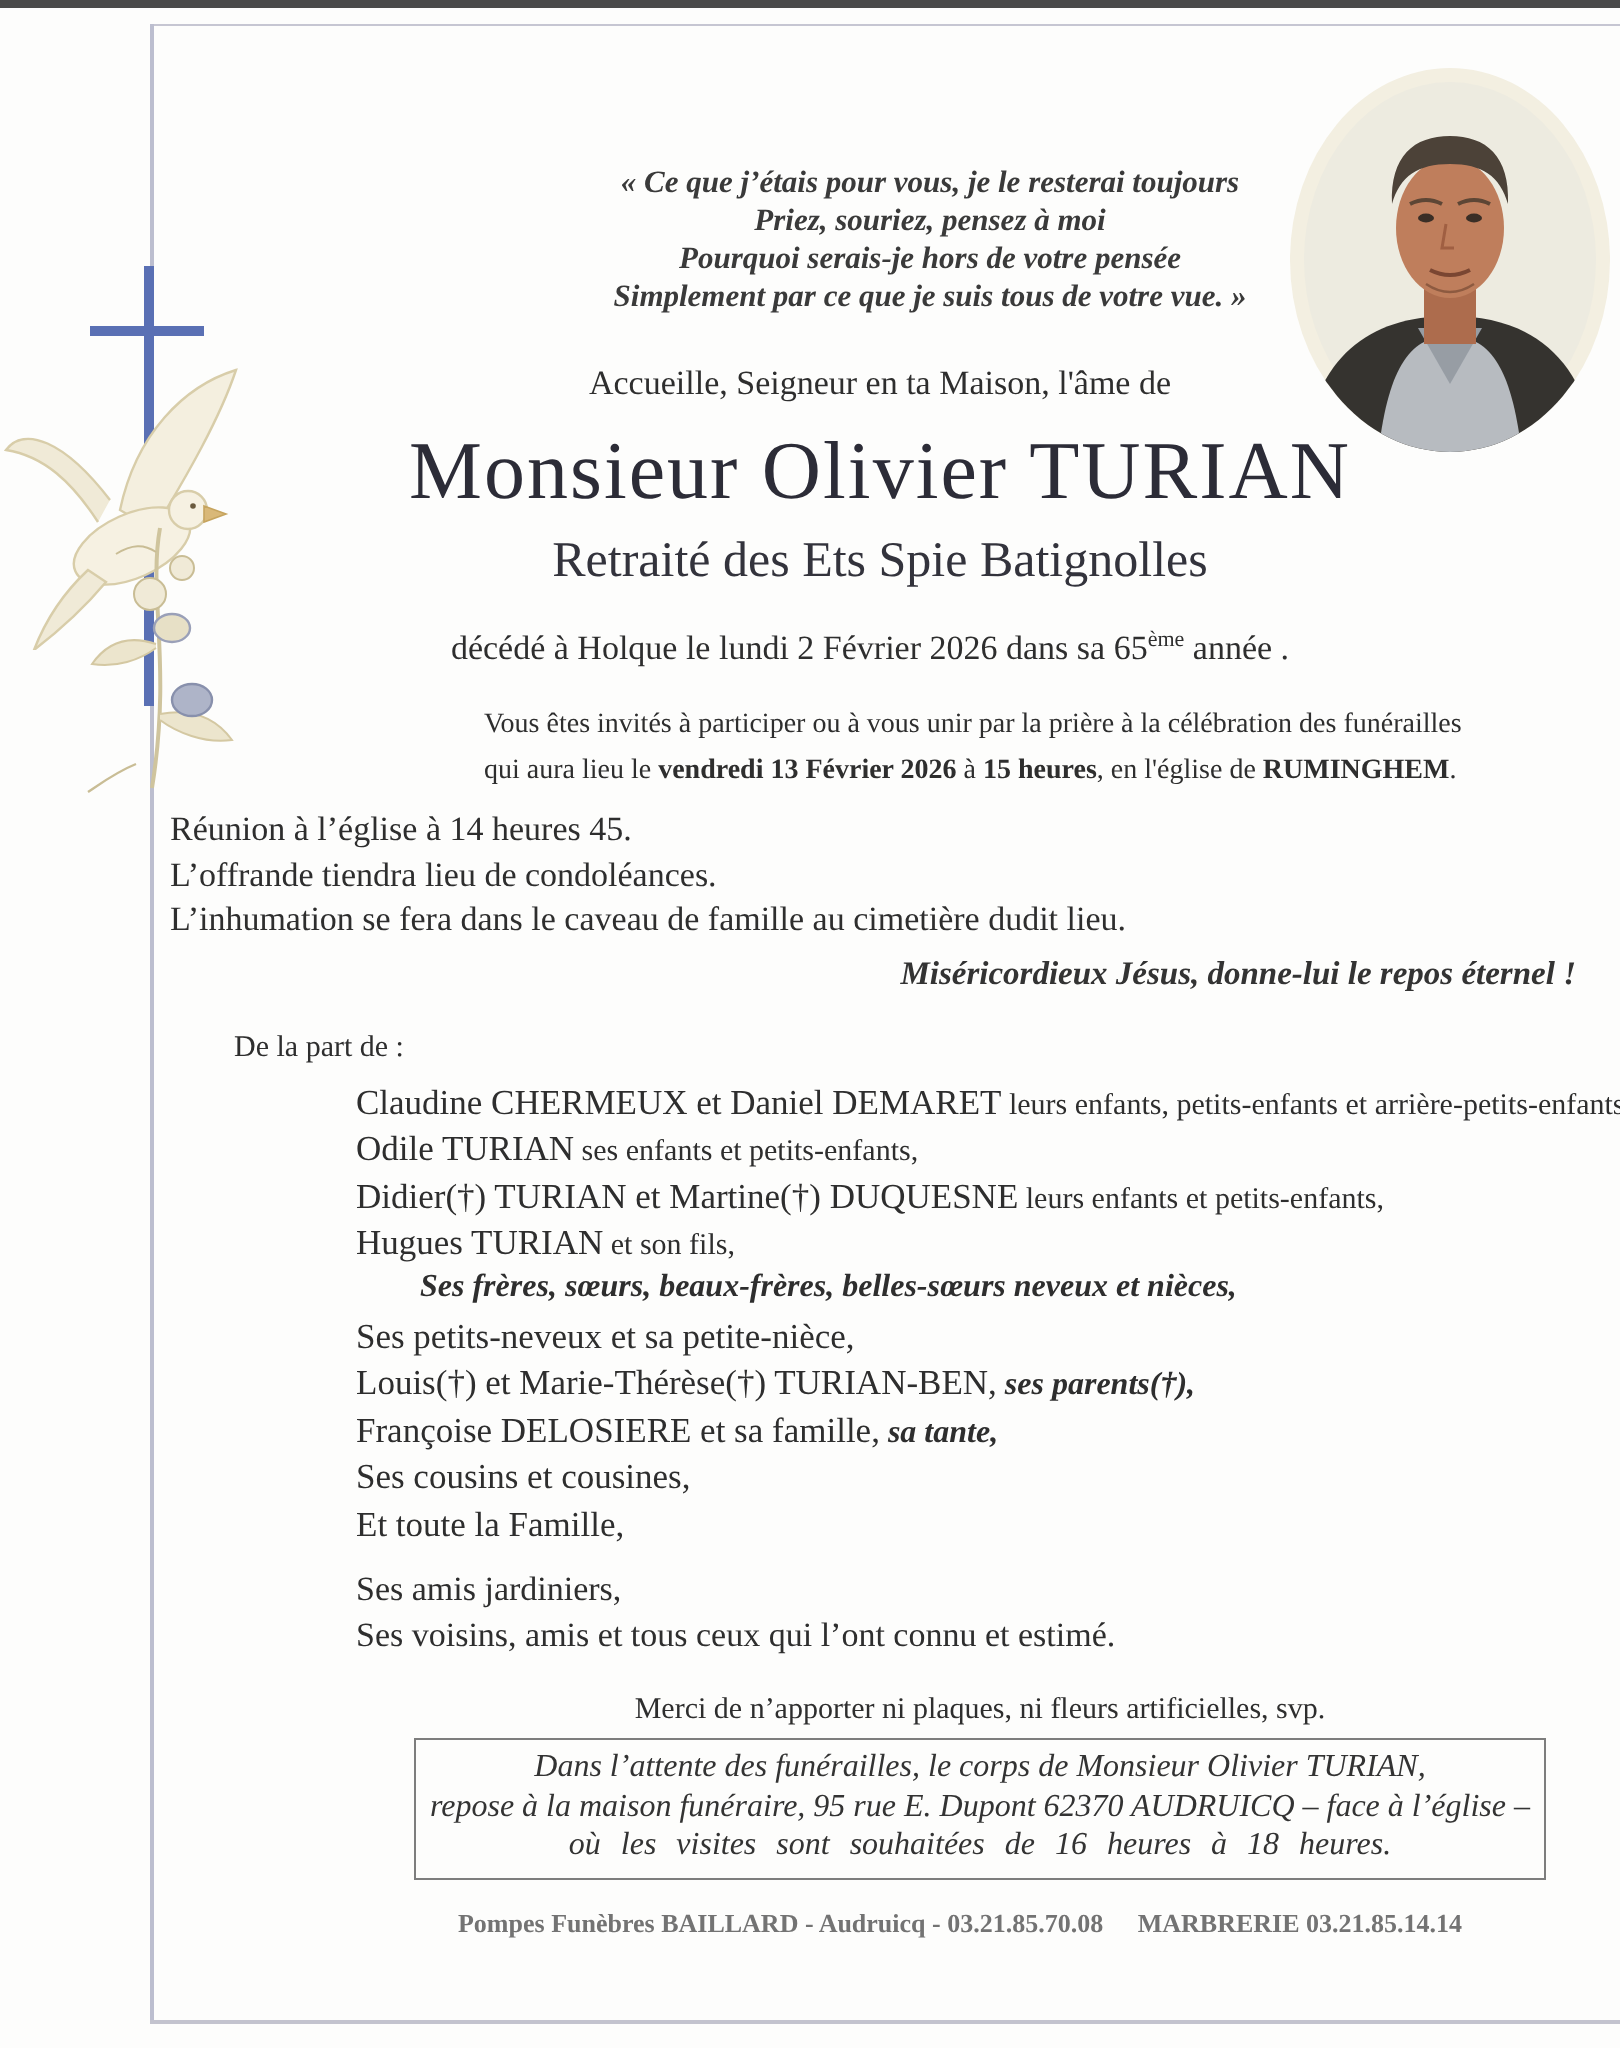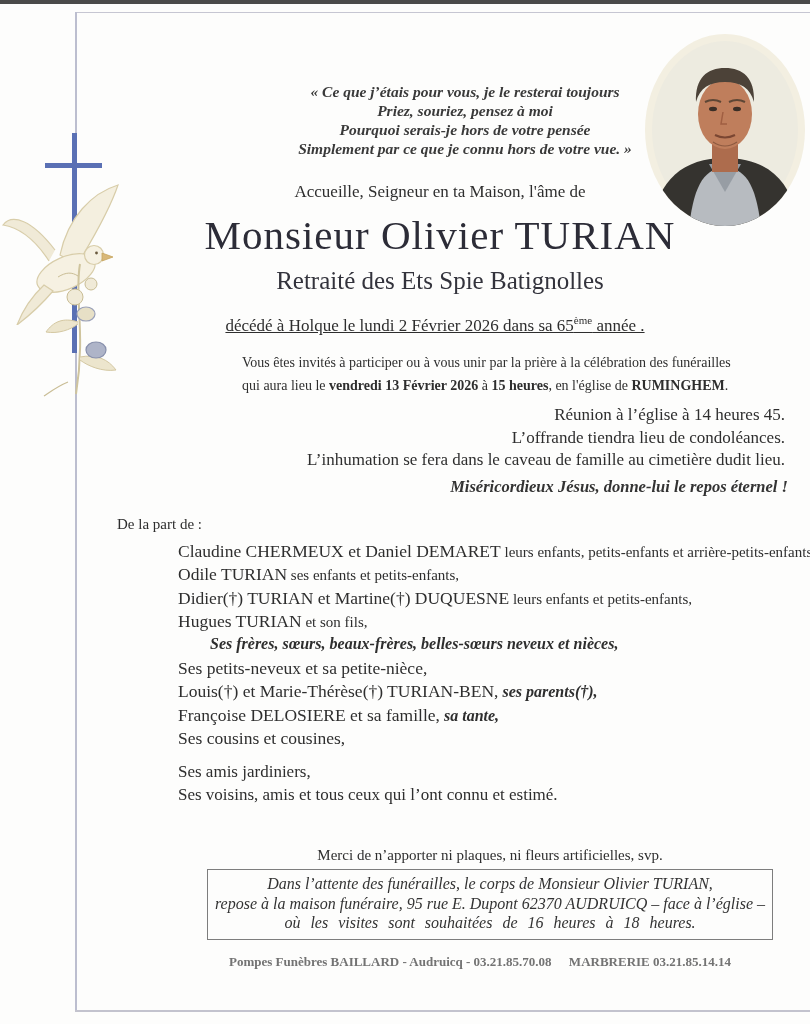--- a/index.html
+++ b/index.html
@@ -19,24 +19,24 @@
   .flowers{position:absolute;left:28px;top:262px;}
   .photo{position:absolute;left:643px;top:32px;}
   .quote{
     position:absolute;left:250px;top:82px;width:430px;text-align:center;
     font-weight:bold;font-style:italic;font-size:15.5px;line-height:19px;color:#3a3a3a;
   }
   .intro-line{position:absolute;left:85px;top:182px;width:710px;text-align:center;font-size:17px;font-family:Liberation Serif, serif;}
   .main-title{position:absolute;left:60px;top:211px;width:760px;text-align:center;
     font-size:41px;color:#2c2c37;letter-spacing:1px;}
   .subtitle{position:absolute;left:60px;top:267px;width:760px;text-align:center;font-size:25px;color:#33333c;}
-  .deceased{position:absolute;left:85px;top:314px;width:700px;text-align:center;font-size:17px;text-decoration:underline;}
+  .deceased{position:absolute;left:85px;top:314px;width:700px;text-align:center;font-size:17px;}
   .deceased sup{font-size:11px;}
   .invitation{position:absolute;left:195px;top:351px;width:600px;font-size:14px;line-height:23px;margin-left:47px;}
-  .reunion{position:absolute;left:85px;top:404px;width:700px;text-align:right;font-size:17px;line-height:22.5px;}
+  .reunion{position:absolute;left:85px;top:404px;width:700px;text-align:left;font-size:17px;line-height:22.5px;}
   .prayer{position:absolute;right:22px;top:477px;width:500px;text-align:right;
     font-weight:bold;font-style:italic;font-size:16.5px;color:#333;}
   .de-la-part{position:absolute;left:117px;top:516px;font-size:15px;}
   .family{position:absolute;left:178px;top:541px;width:615px;font-size:17.5px;}
   .fam-row{height:23.4px;white-space:nowrap;}
   .fam-rest{font-size:15px;}
   .fam-emph{font-weight:bold;font-style:italic;font-size:16px;padding-left:32px;}
   .fam-emph-tail{font-weight:bold;font-style:italic;font-size:16px;}
   .fam-gap{height:10px;}
   .friends-row{height:23.4px;font-size:17px;}
@@ -111,21 +111,21 @@
       <path d="M80 80 L78 92 L84 92" stroke="#a05f42" stroke-width="1.5" fill="none"></path>
       <path d="M72 103 Q 82 108 92 103" stroke="#7a4632" stroke-width="2" fill="none"></path>
       <path d="M70 110 Q 82 118 94 110" stroke="#8d5a40" stroke-width="1.2" fill="none"></path>
     </g>
   </svg>
 
   <div class="quote">
     <div>« Ce que j’étais pour vous, je le resterai toujours</div>
     <div>Priez, souriez, pensez à moi</div>
     <div>Pourquoi serais-je hors de votre pensée</div>
-    <div>Simplement par ce que je connu hors de votre vue. »</div>
+    <div>Simplement par ce que je suis tous de votre vue. »</div>
   </div>
 
   <div class="intro-line">Accueille, Seigneur en ta Maison, l'âme de</div>
   <div class="main-title">Monsieur Olivier TURIAN</div>
   <div class="subtitle">Retraité des Ets Spie Batignolles</div>
 
   <div class="deceased">
     <span>décédé à Holque le lundi 2 Février 2026 dans sa 65</span><sup>ème</sup><span> année .</span>
   </div>
 
@@ -149,20 +149,21 @@
   <div class="family">
     <div class="fam-row"><span>Claudine CHERMEUX et Daniel DEMARET</span><span class="fam-rest"> leurs enfants, petits-enfants et arrière-petits-enfants,</span></div>
     <div class="fam-row"><span>Odile TURIAN</span><span class="fam-rest"> ses enfants et petits-enfants,</span></div>
     <div class="fam-row"><span>Didier(†) TURIAN et Martine(†) DUQUESNE</span><span class="fam-rest"> leurs enfants et petits-enfants,</span></div>
     <div class="fam-row"><span>Hugues TURIAN</span><span class="fam-rest"> et son fils,</span></div>
     <div class="fam-row fam-emph">Ses frères, sœurs, beaux-frères, belles-sœurs neveux et nièces,</div>
     <div class="fam-row">Ses petits-neveux et sa petite-nièce,</div>
     <div class="fam-row"><span>Louis(†) et Marie-Thérèse(†) TURIAN-BEN,</span><span class="fam-emph-tail"> ses parents(†),</span></div>
     <div class="fam-row"><span>Françoise DELOSIERE et sa famille,</span><span class="fam-emph-tail"> sa tante,</span></div>
     <div class="fam-row">Ses cousins et cousines,</div>
+    <div class="fam-row">Et toute la Famille,</div>
     <div class="fam-gap"></div>
     <div class="friends-row">Ses amis jardiniers,</div>
     <div class="friends-row">Ses voisins, amis et tous ceux qui l’ont connu et estimé.</div>
   </div>
 
   <div class="merci">Merci de n’apporter ni plaques, ni fleurs artificielles, svp.</div>
 
   <div class="notice-box">
     <div>Dans l’attente des funérailles, le corps de Monsieur Olivier TURIAN,</div>
     <div>repose à la maison funéraire, 95 rue E. Dupont 62370 AUDRUICQ – face à l’église –</div>

